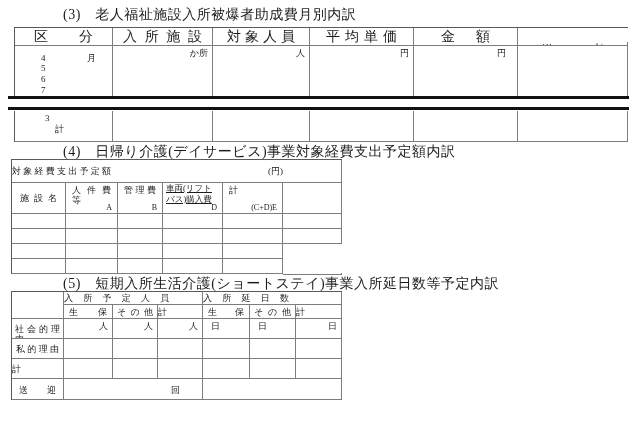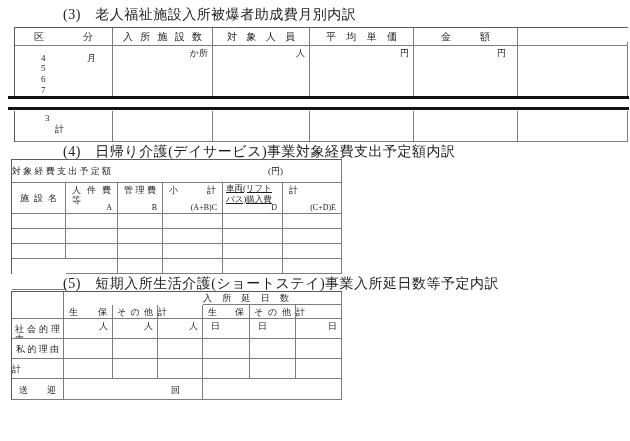--- a/index.html
+++ b/index.html
@@ -9,21 +9,21 @@
     color:#1c1c1c;font-size:9px;
   }
   .abs{position:absolute;}
   .title{font-size:14px;line-height:11px;white-space:nowrap;letter-spacing:0.5px;margin-left:28px;}
   .tbl{display:grid;border-top:1px solid #5a5a5a;border-left:1px solid #5a5a5a;background:#fff;}
   .c{border-right:1px solid #7d7d7d;border-bottom:1px solid #7d7d7d;position:relative;overflow:hidden;box-sizing:border-box;}
   .jfy{text-align:justify;text-align-last:justify;}
   .ctr{text-align:left;}
   .rt{text-align:right;}
   .lt{text-align:left;}
-  .hdr{line-height:17px;font-size:10px;}
+  .hdr{line-height:17px;font-size:14px;}
   .unit{padding:2px 4px 0 0;line-height:10px;}
   .sub{position:absolute;bottom:1px;right:5px;font-size:8px;line-height:9px;letter-spacing:0;}
   .lab{padding:2px 6px 0 6px;line-height:10px;font-size:9px;}
   .lab2{padding:1px 2px 0 3px;line-height:9.5px;font-size:8.5px;white-space:nowrap;text-decoration:underline;}
   .bar{position:absolute;left:8px;width:621px;height:3px;background:#121212;}
 </style>
 </head>
 <body>
 
 <div class="abs title" style="left:35px;top:9px;">(3)　老人福祉施設入所被爆者助成費月別内訳</div>
@@ -77,24 +77,20 @@
   <div class="c jfy" style="padding:10px 8px 8px 8px;line-height:10px;">施 設 名</div>
   <div class="c">
     <div class="lab jfy">人 件 費 等</div>
     <div class="sub">A</div>
   </div>
   <div class="c">
     <div class="lab jfy">管 理 費</div>
     <div class="sub">B</div>
   </div>
   <div class="c">
-    <div class="lab jfy">小 計</div>
-    <div class="sub">(A+B)C</div>
-  </div>
-  <div class="c">
     <div class="lab2">車両(リフト</div>
     <div class="lab2">バス)購入費</div>
     <div class="sub">D</div>
   </div>
   <div class="c">
     <div class="lab ctr">計</div>
     <div class="sub">(C+D)E</div>
   </div>
 
   <div class="c"></div>
@@ -121,20 +117,21 @@
     <div class="c"></div>
     <div class="c"></div>
     <div class="c"></div>
     <div class="c"></div>
 </div>
 
 <div class="abs title" style="left:35px;top:278px;">(5)　短期入所生活介護(ショートステイ)事業入所延日数等予定内訳</div>
 
 <div class="abs tbl" style="left:11px;top:291px;grid-template-columns:52px 49px 45px 45px 47px 46px 46px;grid-template-rows:13px 14px 20px 20px 20px 21px;">
   <div class="c" style="grid-row:1/3;"></div>
+  <div class="c ctr" style="grid-column:2/5;line-height:13px;letter-spacing:4px;">入 所 予 定 人 員</div>
   <div class="c ctr" style="grid-column:5/8;line-height:13px;letter-spacing:4px;">入 所 延 日 数</div>
 
   <div class="c jfy" style="padding:2px 5px 0 5px;line-height:11px;">生 保</div>
   <div class="c jfy" style="padding:2px 4px 0 4px;line-height:11px;">そ の 他</div>
   <div class="c ctr" style="line-height:14px;">計</div>
   <div class="c jfy" style="padding:2px 5px 0 5px;line-height:11px;">生 保</div>
   <div class="c jfy" style="padding:2px 4px 0 4px;line-height:11px;">そ の 他</div>
   <div class="c ctr" style="line-height:14px;">計</div>
 
   <div class="c jfy" style="padding:5px 3px 0 3px;line-height:10px;">社 会 的 理 由</div>

